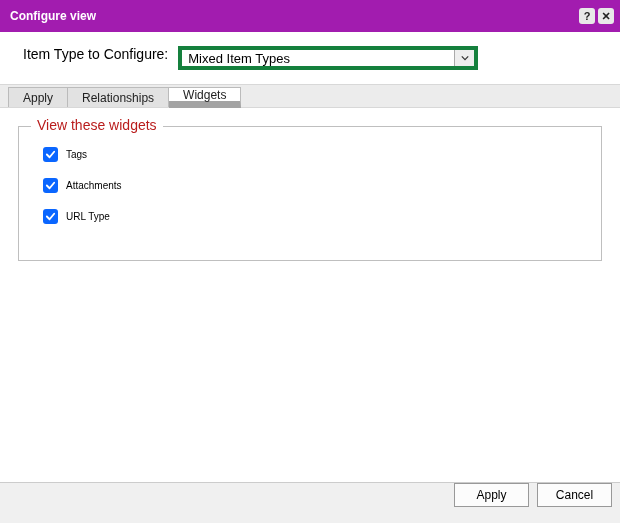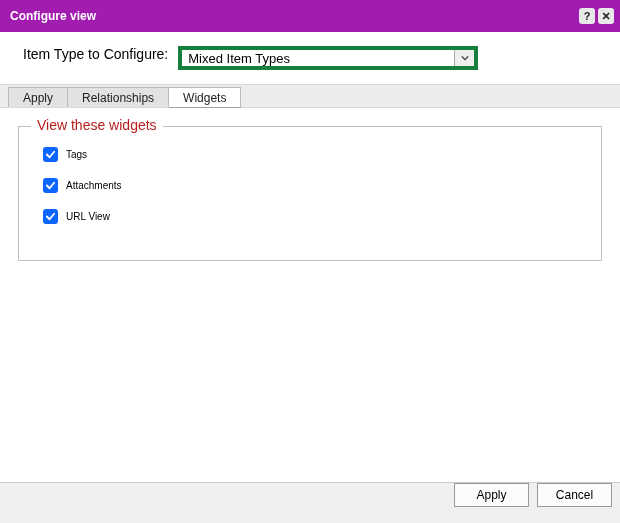--- a/index.html
+++ b/index.html
@@ -105,21 +105,21 @@
       border-bottom: none;
       background: #e2e2e2;
       margin-right: 0;
       margin-top: 2px;
       cursor: pointer;
       position: relative;
     }
     .tab + .tab { border-left: none; }
     .tab.active {
       background: #fff;
-      border-bottom: 1px solid #a3a3a3;
+      border-bottom: 7px solid #a3a3a3;
       margin-bottom: -1px;
       z-index: 2;
     }
     .tabpanel {
       flex: 1;
       padding: 18px 18px;
     }
     .fieldset {
       border: 1px solid #bfbfbf;
       position: relative;
@@ -240,21 +240,21 @@
           </div>
           <span class="chk-label">Attachments</span>
         </div>
 
         <div class="chk-row">
           <div class="chk">
             <svg viewBox="0 0 12 12">
                 <path d="M2 6 L5 9 L10 3" fill="none" stroke="#fff" stroke-width="2" stroke-linecap="round" stroke-linejoin="round"></path>
               </svg>
           </div>
-          <span class="chk-label">URL View</span>
+          <span class="chk-label">URL Type</span>
         </div>
 
       </div>
     </div>
 
   </div>
 
   <div class="footer">
     <button class="btn">Apply</button>
     <button class="btn">Cancel</button>

